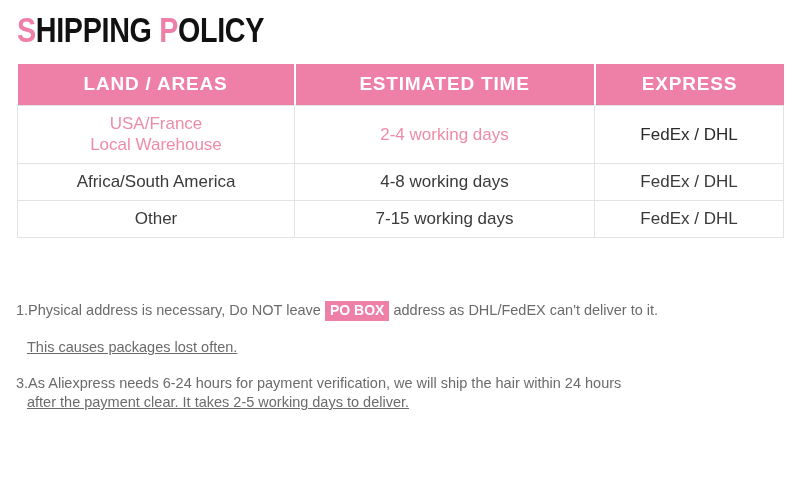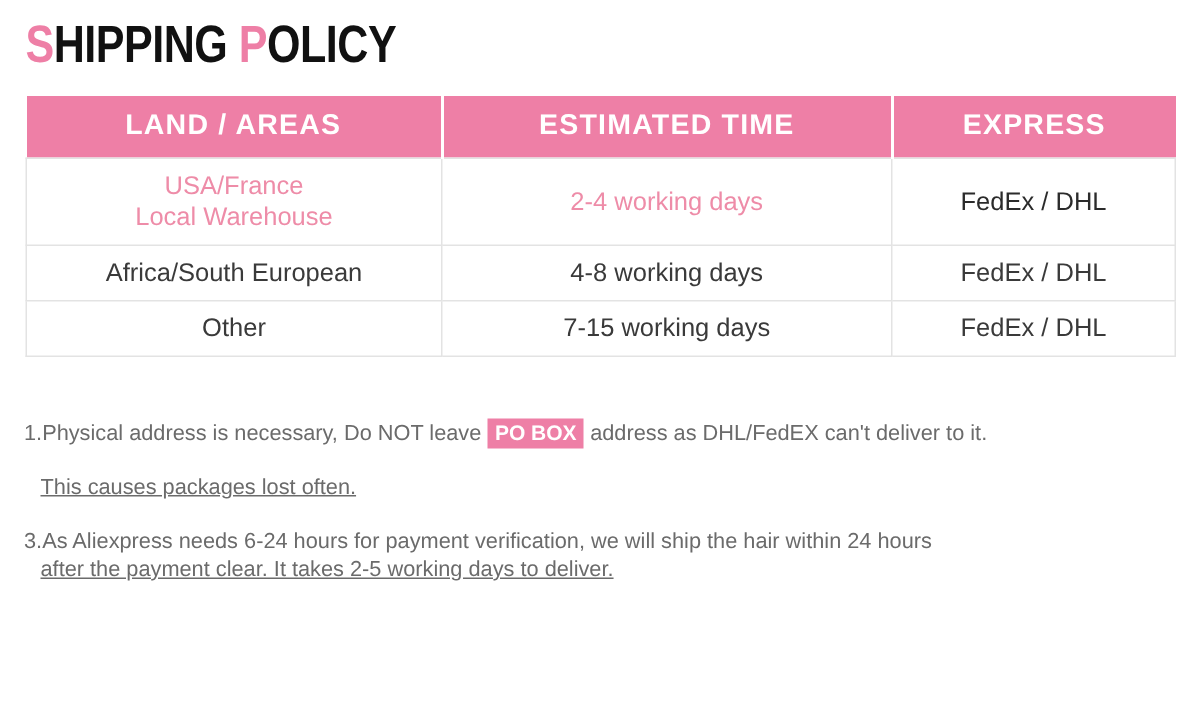--- a/index.html
+++ b/index.html
@@ -82,21 +82,21 @@
   .table tbody tr.highlight td.plain { color: #2b2b2b; }
 
   .table tbody tr.normal td { height: 37px; }
 
   .cell-lines span { display: block; }
 
   
   .notes {
     position: absolute;
     left: 16px;
-    top: 279px;
+    top: 301px;
     width: 775px;
   }
 
   .note {
     font-size: 14.5px;
     line-height: 19px;
     color: #6b6b6b;
     margin-bottom: 17px;
   }
   .note .line2 { display: block; padding-left: 11px; text-decoration: underline; }
@@ -140,21 +140,21 @@
         <td class="cell-lines">
           <span>USA/France</span>
           <span>Local Warehouse</span>
         </td>
         <td>2-4 working days</td>
         <td class="plain">FedEx / DHL</td>
       </tr>
 
 
       <tr class="normal">
-        <td>Africa/South European</td>
+        <td>Africa/South America</td>
         <td>4-8 working days</td>
         <td>FedEx / DHL</td>
       </tr>
 
       <tr class="normal">
         <td>Other</td>
         <td>7-15 working days</td>
         <td>FedEx / DHL</td>
       </tr>
 

